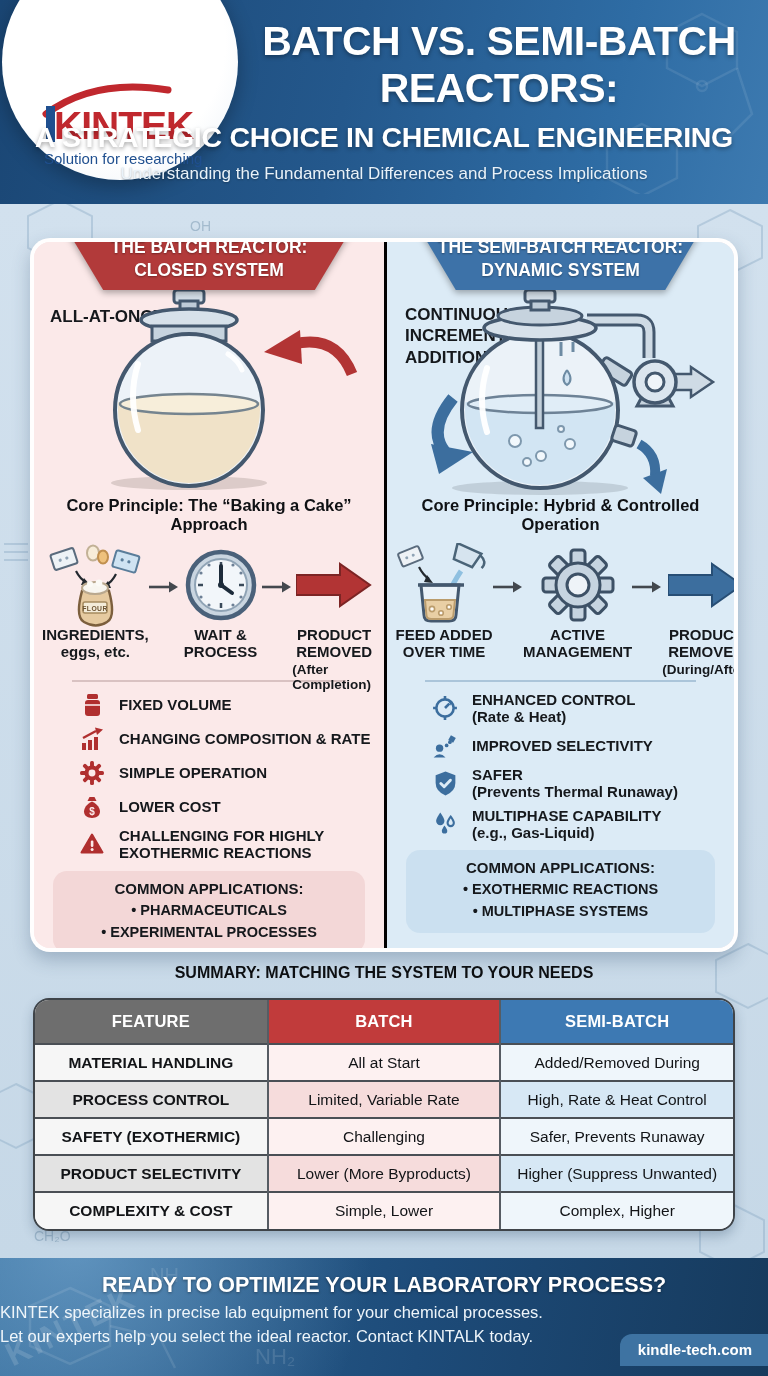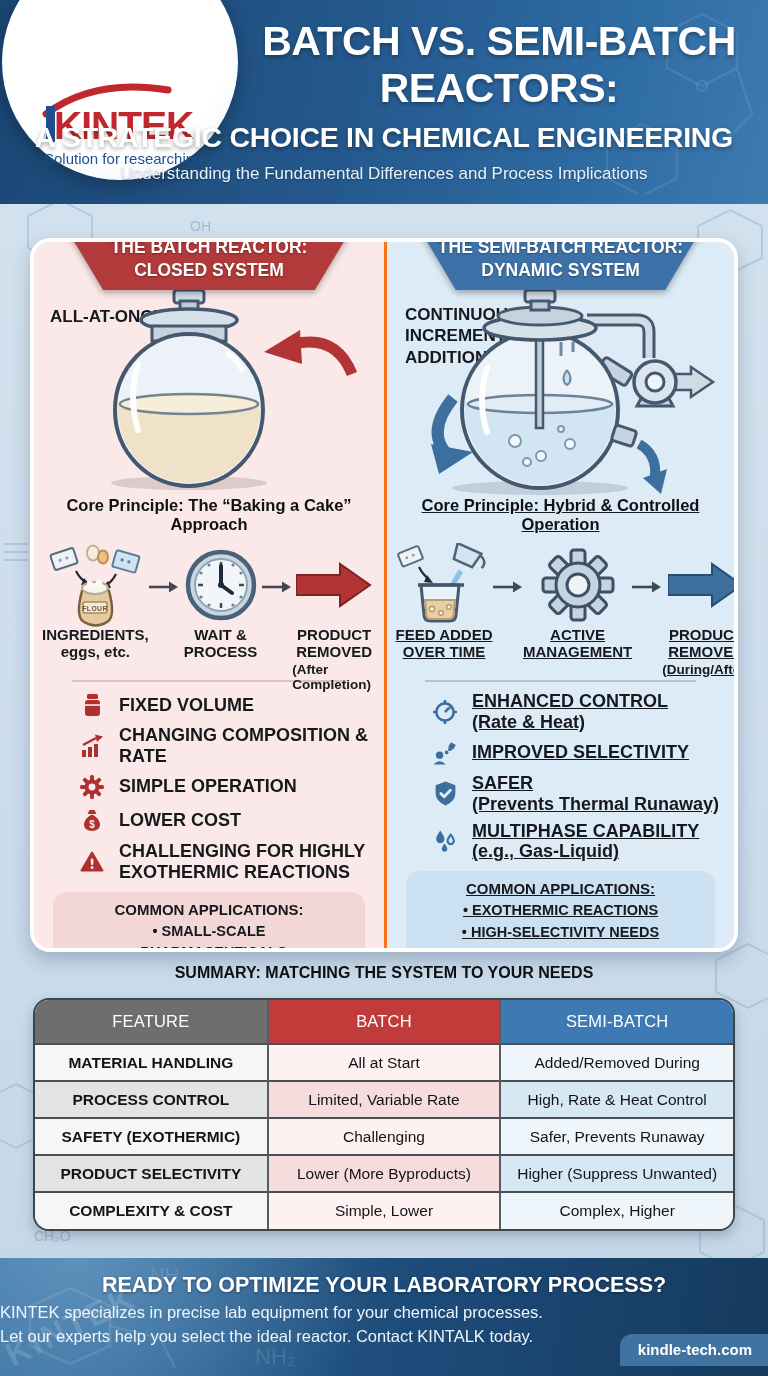--- a/index.html
+++ b/index.html
@@ -28,21 +28,21 @@
   
   .content { position:absolute; top:204px; left:0; width:768px; height:1054px;
              background:linear-gradient(#d2e1ee,#c6d8e7); }
   .doodle { position:absolute; color:rgba(90,125,155,.38); font-size:14px; font-weight:500; pointer-events:none; }
 
   .card { position:absolute; left:30px; top:34px; width:708px; height:714px; border-radius:20px;
           border:4px solid rgba(255,255,255,.92); box-shadow:0 8px 18px rgba(40,70,100,.28);
           display:flex; overflow:hidden; background:#fbe9e9; }
   .col { position:relative; width:50%; padding-top:48px; }
   .col.batch { background:#fbe9e9; }
-  .col.semi  { background:#dcebf6; border-left:3px solid #f97316;text-decoration:underline; }
+  .col.semi  { background:#dcebf6; border-left:3px solid #000000; }
 
   .banner { position:absolute; top:-14px; left:26px; right:26px; height:62px; z-index:3;
             filter:drop-shadow(0 3px 3px rgba(0,0,0,.3)); }
   .banner .fold { position:absolute; top:0; width:40px; height:26px; }
   .banner .fold.l { left:0;  clip-path:polygon(0 0,100% 0,100% 100%); }
   .banner .fold.r { right:0; clip-path:polygon(0 0,100% 0,0 100%); }
   .banner .body { position:absolute; left:6px; right:6px; top:0; bottom:0;
                   clip-path:polygon(0 0,100% 0,87% 100%,13% 100%);
                   display:flex; flex-direction:column; justify-content:center; text-align:center;
                   color:#fff; font-size:17.5px; font-weight:800; line-height:1.3;
@@ -67,35 +67,35 @@
   .step .sub { font-size:13.5px; font-weight:800; margin-top:1px; }
   .mini-arrow { margin-top:36px; flex:0 0 auto; }
 
   .rule { height:2px; margin:4px 38px 9px; }
   .batch .rule { background:#d9c2c2; } .semi .rule { background:#abc5da; }
 
   .features { padding-left:44px; padding-right:10px; }
   .feat-row { display:flex; align-items:center; gap:13px; margin-bottom:6px; }
   .feat-icon { width:28px; height:28px; flex:0 0 28px; display:flex; align-items:center; justify-content:center; }
   .batch .feat-icon { color:#b02f2f; } .semi .feat-icon { color:#3c6e9e; }
-  .feat-label { font-size:18px; font-weight:800; line-height:1.16; white-space:pre-line; }
+  .feat-label { font-size:15px; font-weight:800; line-height:1.16; white-space:pre-line; }
 
   .app-box { margin:9px 19px 0; border-radius:14px; padding:9px 6px 10px; text-align:center; }
   .batch .app-box { background:#f3d7d7; } .semi .app-box { background:#cbe0f0; }
   .app-title { font-size:15px; font-weight:800; margin-bottom:3px; }
   .app-item  { font-size:14.5px; font-weight:800; line-height:1.5; }
 
   
   .summary-title { position:absolute; top:760px; left:0; right:0; text-align:center;
                    font-size:16px; font-weight:800; color:#0d0f12; }
   .table-wrap { position:absolute; top:794px; left:33px; width:702px; border-radius:16px;
                 overflow:hidden; border:2px solid #3f4449; box-shadow:0 5px 12px rgba(40,70,100,.3);
                 background:#fff; }
   table { width:100%; border-collapse:collapse; table-layout:fixed; }
-  th { height:44px; font-size:16.5px; font-weight:400; color:#fff; letter-spacing:.2px; }
+  th { height:44px; font-size:16.5px; font-weight:700; color:#fff; letter-spacing:.2px; }
   th.h-f { background:#6e6e6e; } th.h-b { background:#c13b3b; } th.h-s { background:#3d79b3; }
   td { height:37px; font-size:15.5px; text-align:center; border-top:2px solid #4a4f55; color:#121417; }
   td + td, th + th { border-left:2px solid #565c63; }
   td.f { font-weight:700; } td.b, td.s { font-weight:500; }
   tr.odd  td.f { background:#f6f6f6; } tr.odd  td.b { background:#fdf1f1; } tr.odd  td.s { background:#eff6fb; }
   tr.even td.f { background:#e3e3e3; } tr.even td.b { background:#f6dcdc; } tr.even td.s { background:#d7e8f5; }
 
   
   .footer { position:absolute; top:1258px; left:0; width:768px; height:118px; color:#fff;
             background:radial-gradient(circle at 10% -10%, rgba(130,180,220,.6), rgba(130,180,220,0) 42%),
@@ -326,21 +326,20 @@
                   <circle cx="12.1" cy="17.6" r="1.5" fill="#fbe9e9"></circle>
                 </svg>
               </span>
             <span class="feat-label">CHALLENGING FOR HIGHLY
 EXOTHERMIC REACTIONS</span>
           </div>
         </div>
 
         <div class="app-box">
           <div class="app-title">COMMON APPLICATIONS:</div>
-          <div class="app-item">• SMALL-SCALE</div>
           <div class="app-item">• PHARMACEUTICALS</div>
           <div class="app-item">• EXPERIMENTAL PROCESSES</div>
         </div>
       </div>
 
       <div class="col semi">
         <div class="banner blue">
           <div class="fold l"></div>
           <div class="fold r"></div>
           <div class="body">
@@ -516,21 +515,20 @@
                 </svg>
               </span>
             <span class="feat-label">MULTIPHASE CAPABILITY
 (e.g., Gas-Liquid)</span>
           </div>
         </div>
 
         <div class="app-box">
           <div class="app-title">COMMON APPLICATIONS:</div>
           <div class="app-item">• EXOTHERMIC REACTIONS</div>
-          <div class="app-item">• HIGH-SELECTIVITY NEEDS</div>
           <div class="app-item">• MULTIPHASE SYSTEMS</div>
         </div>
       </div>
     </div>
 
     <div class="summary-title">SUMMARY: MATCHING THE SYSTEM TO YOUR NEEDS</div>
     <div class="table-wrap">
       <table>
         <thead>
           <tr>

